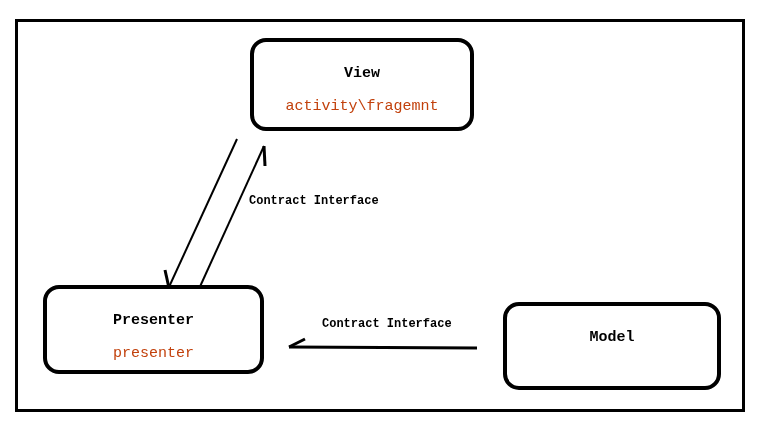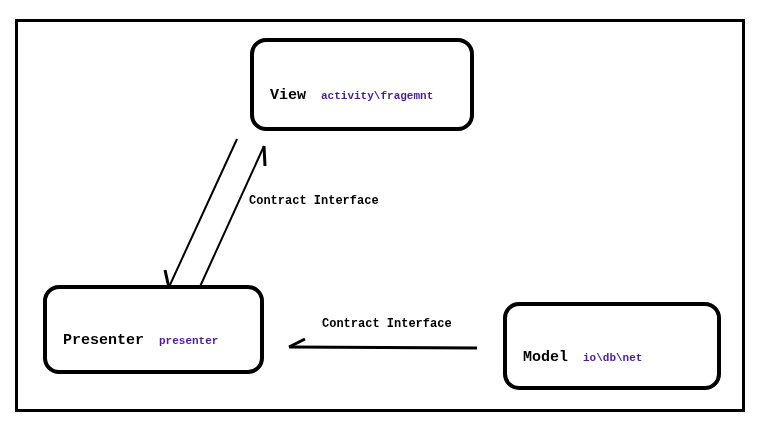--- a/index.html
+++ b/index.html
@@ -31,39 +31,39 @@
     width: 757px;
     height: 424px;
     pointer-events: none;
   }
   .node {
     position: absolute;
     background: #ffffff;
     border: 4px solid #000000;
     border-radius: 16px;
     display: flex;
+    flex-direction: column;
     align-items: center;
     padding-top: 23px;
     gap: 15px;
-    padding-left: 16px;
   }
   .node-view      { left: 250px; top: 38px;  width: 224px; height: 93px; }
   .node-presenter { left: 43px;  top: 285px; width: 221px; height: 89px; }
   .node-model     { left: 503px; top: 302px; width: 218px; height: 88px; }
   .node-title {
     font-size: 15px;
     font-weight: bold;
     color: #000000;
     line-height: 18px;
     white-space: pre;
   }
   .node-subtitle {
-    font-size: 11px;
-    font-weight: bold;
-    color: #4c1d95;
+    font-size: 15px;
+    font-weight: normal;
+    color: #c2410c;
     line-height: 18px;
     white-space: pre;
   }
   .edge-label {
     position: absolute;
     font-size: 12px;
     font-weight: bold;
     color: #000000;
     line-height: 14px;
     white-space: pre;
@@ -102,20 +102,19 @@
     <div class="node-subtitle">activity\fragemnt</div>
   </div>
 
   <div class="node node-presenter">
     <div class="node-title">Presenter</div>
     <div class="node-subtitle">presenter</div>
   </div>
 
   <div class="node node-model">
     <div class="node-title">Model</div>
-    <div class="node-subtitle">io\db\net</div>
   </div>
 
   <div class="edge-label edge-label-vp">Contract Interface</div>
 
   <div class="edge-label edge-label-mp">Contract Interface</div>
 
 </div>
 
 </body></html>

